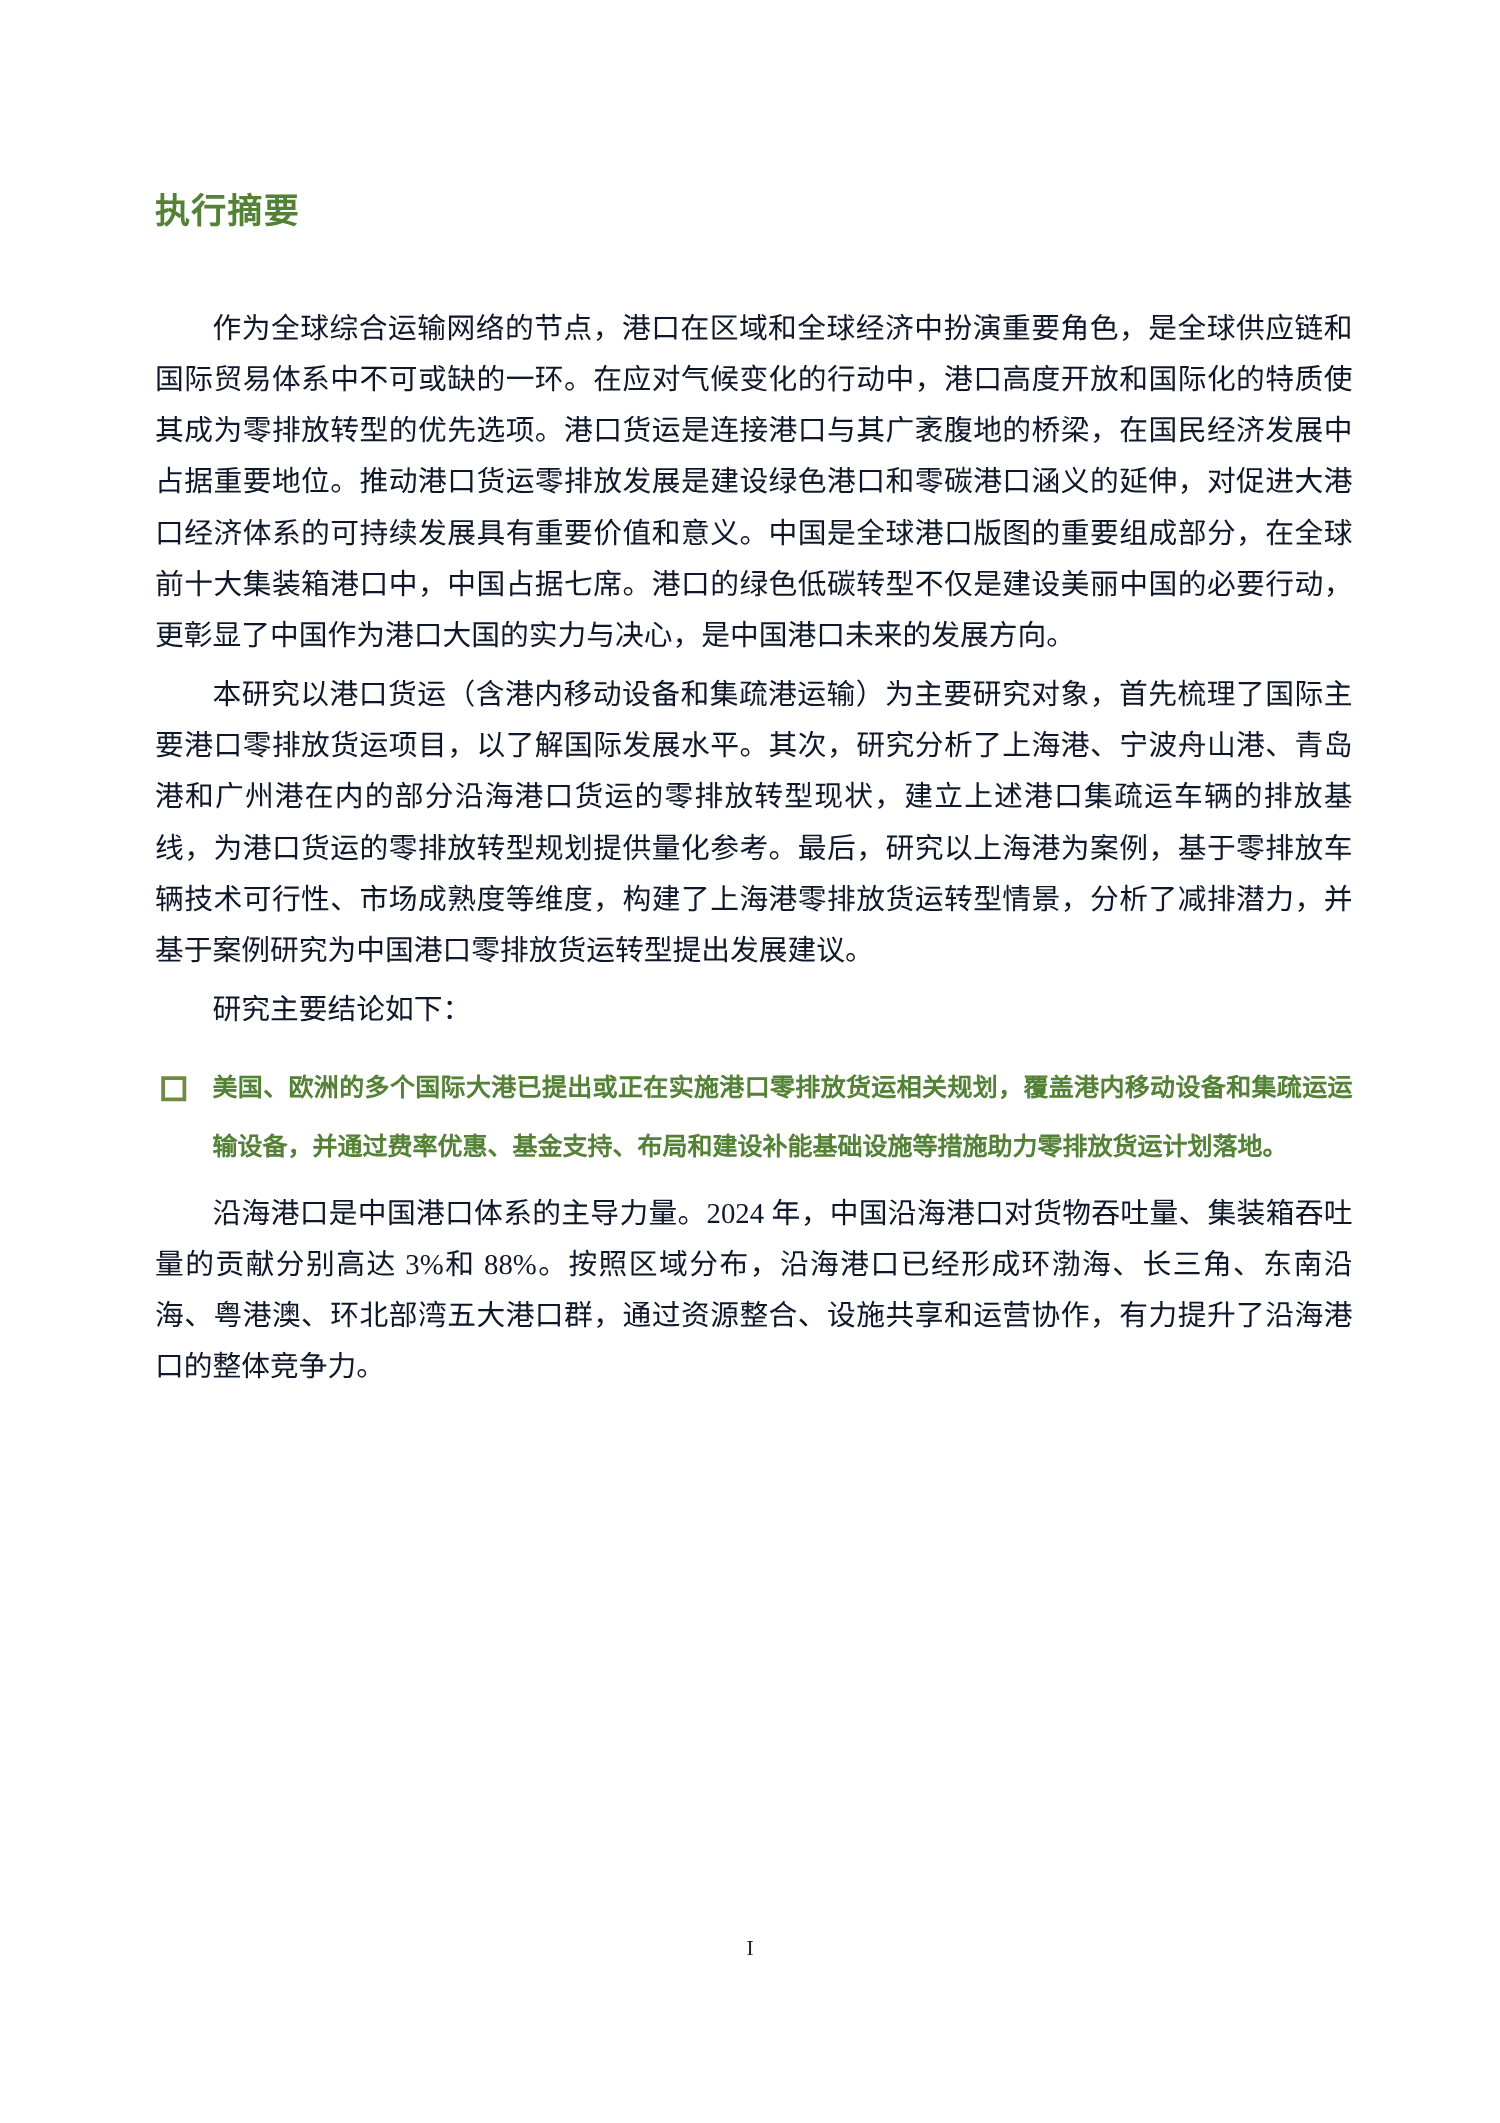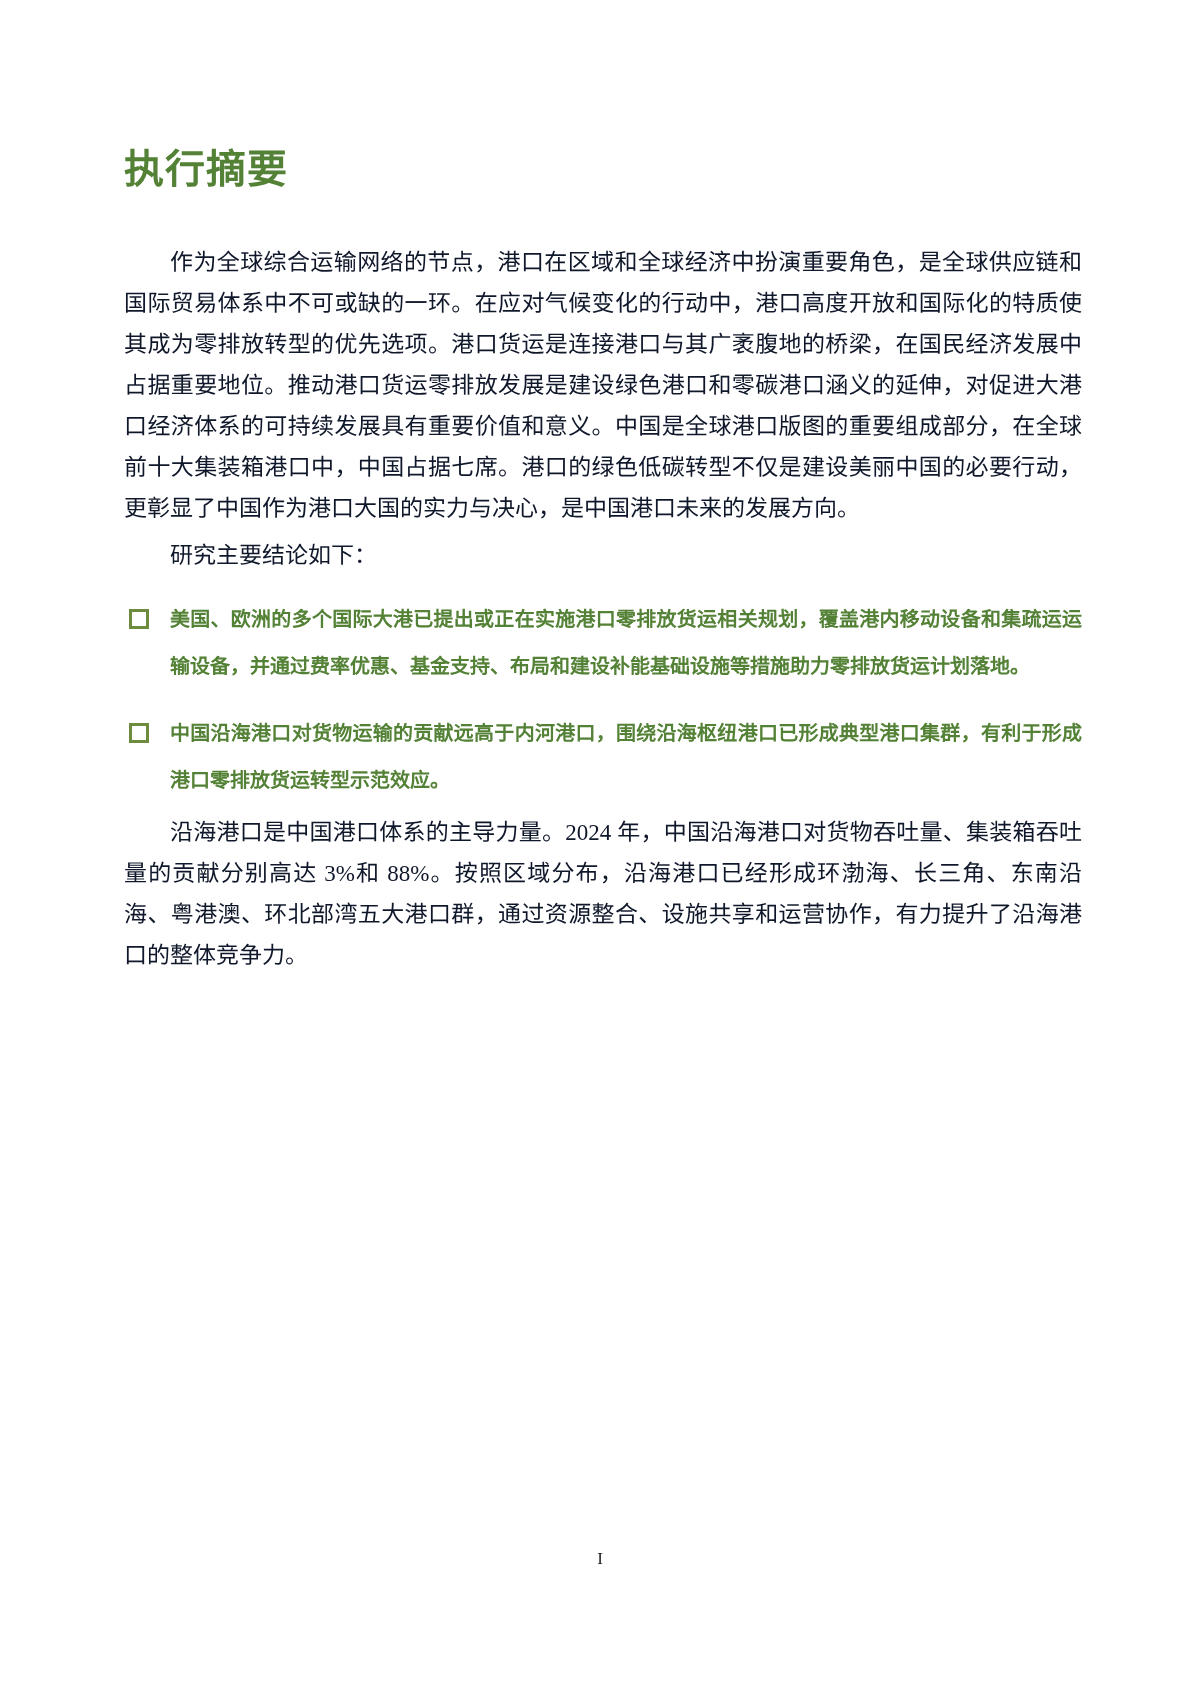--- a/index.html
+++ b/index.html
@@ -16,21 +16,21 @@
   }
   .page-content {
     position: absolute;
     left: 124px;
     top: 0;
     width: 958px;
     padding-top: 148px;
   }
   .doc-title {
     margin: 0 0 50px 0;
-    font-size: 40px;
+    font-size: 28px;
     line-height: 44px;
     font-weight: bold;
     color: #538135;
     letter-spacing: 1px;
   }
   p.body-para {
     margin: 0 0 6px 0;
     font-size: 23px;
     line-height: 41px;
     color: #0f172a;
@@ -79,35 +79,30 @@
 </style>
 </head>
 <body>
 
 <div class="page-content">
 
   <h1 class="doc-title">执行摘要</h1>
 
   <p class="body-para">作为全球综合运输网络的节点，港口在区域和全球经济中扮演重要角色，是全球供应链和国际贸易体系中不可或缺的一环。在应对气候变化的行动中，港口高度开放和国际化的特质使其成为零排放转型的优先选项。港口货运是连接港口与其广袤腹地的桥梁，在国民经济发展中占据重要地位。推动港口货运零排放发展是建设绿色港口和零碳港口涵义的延伸，对促进大港口经济体系的可持续发展具有重要价值和意义。中国是全球港口版图的重要组成部分，在全球前十大集装箱港口中，中国占据七席。港口的绿色低碳转型不仅是建设美丽中国的必要行动，更彰显了中国作为港口大国的实力与决心，是中国港口未来的发展方向。</p>
 
+  <p class="body-para">本研究以港口货运（含港内移动设备和集疏港运输）为主要研究对象，首先梳理了国际主要港口零排放货运项目，以了解国际发展水平。其次，研究分析了上海港、宁波舟山港、青岛港和广州港在内的部分沿海港口货运的零排放转型现状，建立上述港口集疏运车辆的排放基线，为港口货运的零排放转型规划提供量化参考。最后，研究以上海港为案例，基于零排放车辆技术可行性、市场成熟度等维度，构建了上海港零排放货运转型情景，分析了减排潜力，并基于案例研究为中国港口零排放货运转型提出发展建议。</p>
 
   <p class="body-para">研究主要结论如下：</p>
 
   <div class="bullet-item">
     <span class="bullet-marker">
       <span class="bullet-square"></span>
     </span>
     <div class="bullet-text">美国、欧洲的多个国际大港已提出或正在实施港口零排放货运相关规划，覆盖港内移动设备和集疏运运输设备，并通过费率优惠、基金支持、布局和建设补能基础设施等措施助力零排放货运计划落地。</div>
   </div>
 
 
-  <div class="bullet-item">
-    <span class="bullet-marker">
-      <span class="bullet-square"></span>
-    </span>
-    <div class="bullet-text">中国沿海港口对货物运输的贡献远高于内河港口，围绕沿海枢纽港口已形成典型港口集群，有利于形成港口零排放货运转型示范效应。</div>
-  </div>
 
   <p class="body-para">沿海港口是中国港口体系的主导力量。2024 年，中国沿海港口对货物吞吐量、集装箱吞吐量的贡献分别高达 3%和 88%。按照区域分布，沿海港口已经形成环渤海、长三角、东南沿海、粤港澳、环北部湾五大港口群，通过资源整合、设施共享和运营协作，有力提升了沿海港口的整体竞争力。</p>
 
 </div>
 
 <div class="page-number">I</div>
 
 </body></html>

